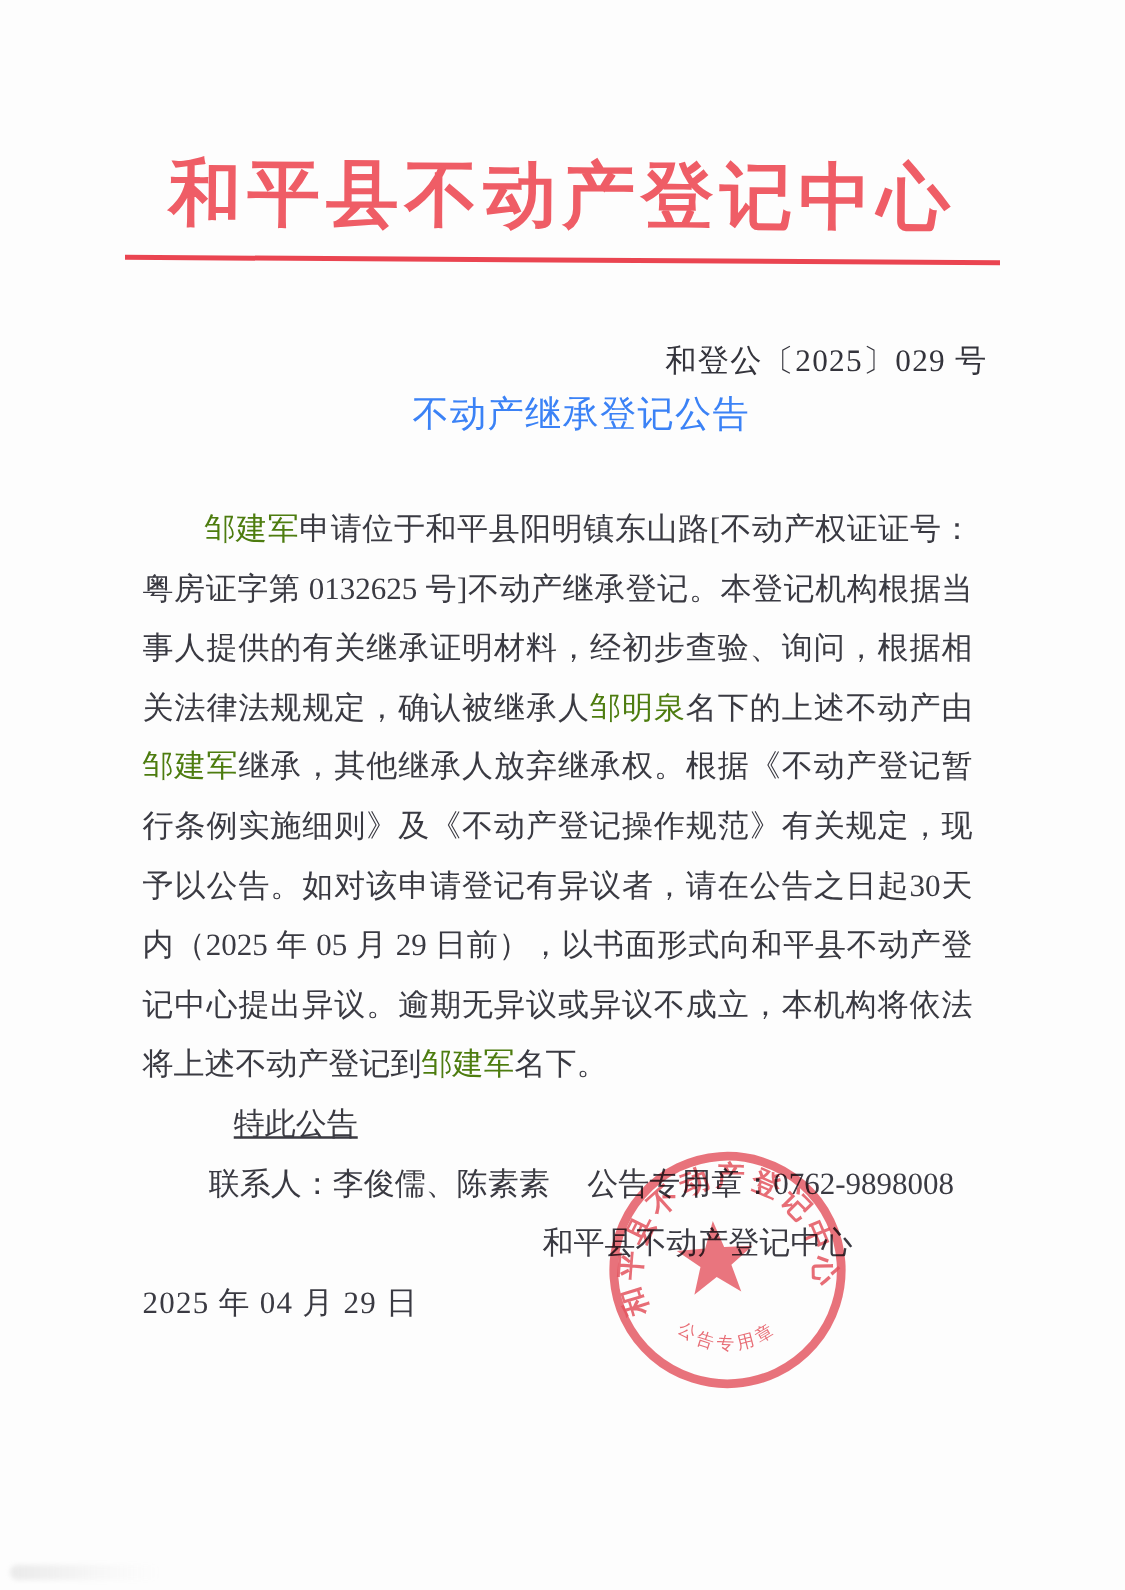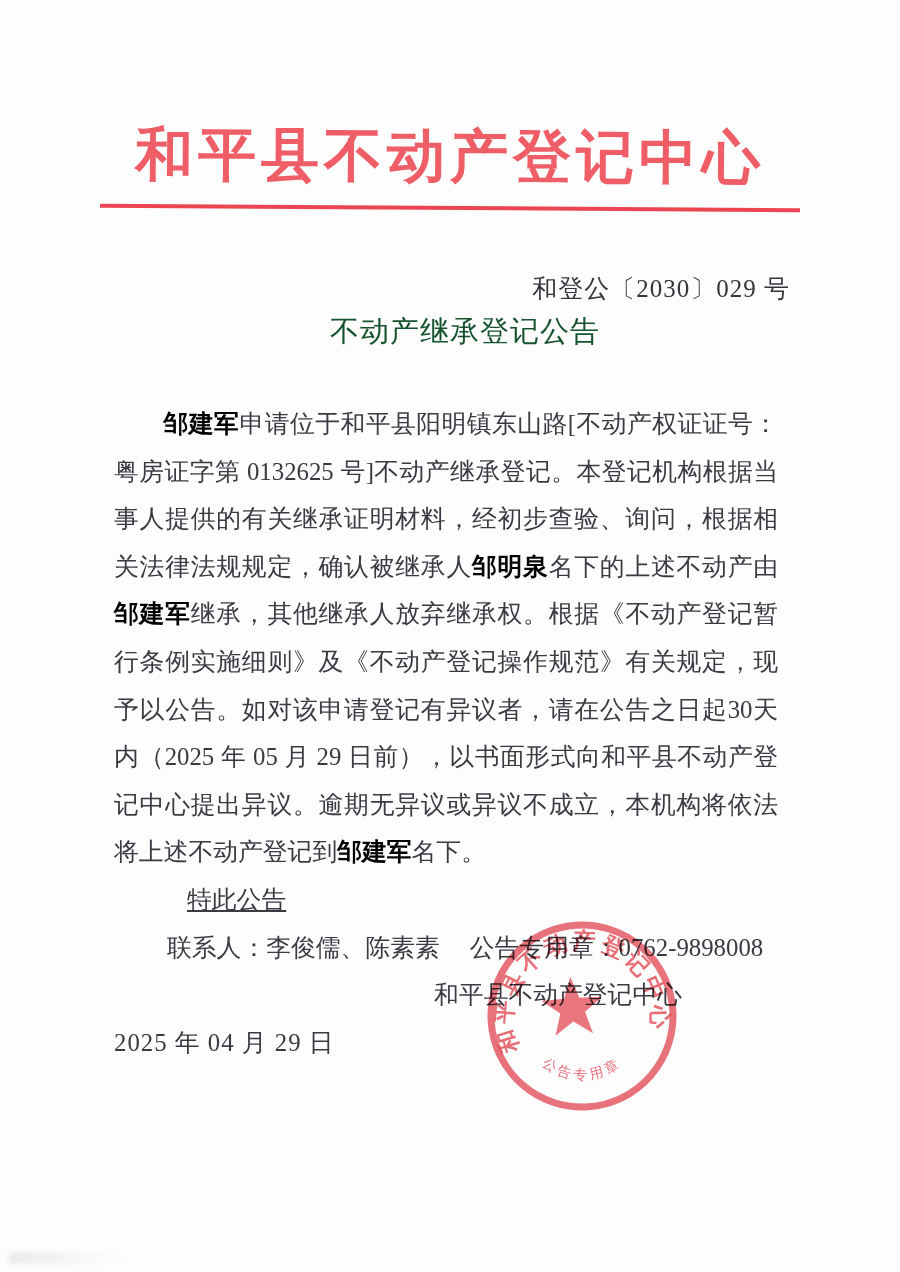--- a/index.html
+++ b/index.html
@@ -27,31 +27,31 @@
     position:absolute;left:100px;top:206px;width:700px;height:4px;
     background:#ea4551;transform:rotate(0.35deg);
   }
 
   .doc-number{
     position:absolute;right:110px;top:272px;
     font-size:25px;color:#34343c;letter-spacing:1px;
   }
   .notice-title{
     position:absolute;left:115px;top:312px;width:700px;
-    text-align:center;font-size:29px;color:#14532d;letter-spacing:1px;
+    text-align:center;font-size:29px;color:#3b82f6;letter-spacing:1px;
   }
 
   
   .text-col{
     position:absolute;left:114px;top:400px;width:664px;
     font-size:24.8px;line-height:47.6px;color:#3a3a42;
   }
   .text-col p{margin:0;}
   .body-par{text-align:justify;text-indent:2em;}
-  .body-par .bold{font-weight:700;color:#000000;}
+  .body-par .bold{font-weight:400;color:#4d7c0f;}
   .closing-line{text-indent:73px;text-decoration:underline;}
   .contact-line,.address-line{padding-left:53px;}
   .contact-gap{display:inline-block;width:30px;}
   .signature-line{text-align:right;padding-right:96px;}
   .date-line{text-align:left;padding-right:120px;letter-spacing:1px;}
 
   
   .seal{
     position:absolute;left:472px;top:906px;width:220px;height:220px;
     mix-blend-mode:multiply;opacity:0.88;
@@ -70,21 +70,21 @@
 </head>
 <body>
 
 <div class="page">
 
   <div class="letterhead">
     <span class="letterhead-title">和平县不动产登记中心</span>
   </div>
   <div class="letterhead-rule"></div>
 
-  <div class="doc-number">和登公〔2030〕029 号</div>
+  <div class="doc-number">和登公〔2025〕029 号</div>
 
   <div class="notice-title">不动产继承登记公告</div>
 
   <div class="text-col">
     <p class="body-par"><span class="bold">邹建军</span><span>申请位于和平县阳明镇东山路[不动产权证证号：粤房证字第 0132625 号]不动产继承登记。本登记机构根据当事人提供的有关继承证明材料，经初步查验、询问，根据相关法律法规规定，确认被继承人</span><span class="bold">邹明泉</span><span>名下的上述不动产由</span><span class="bold">邹建军</span><span>继承，其他继承人放弃继承权。根据《不动产登记暂行条例实施细则》及《不动产登记操作规范》有关规定，现予以公告。如对该申请登记有异议者，请在公告之日起30天内（2025 年 05 月 29 日前），以书面形式向和平县不动产登记中心提出异议。逾期无异议或异议不成立，本机构将依法将上述不动产登记到</span><span class="bold">邹建军</span><span>名下。</span></p>
     <p class="closing-line">特此公告</p>
     <p class="contact-line"><span>联系人：</span><span>李俊儒、陈素素</span><span class="contact-gap"></span><span>公告专用章：</span><span>0762-9898008</span></p>
     <p class="signature-line">和平县不动产登记中心</p>
     <p class="date-line">2025 年 04 月 29 日</p>
   </div>

